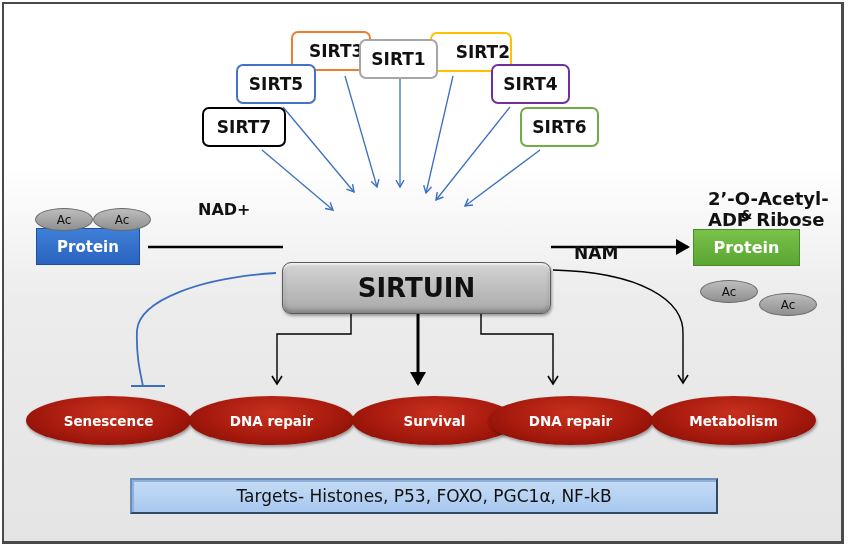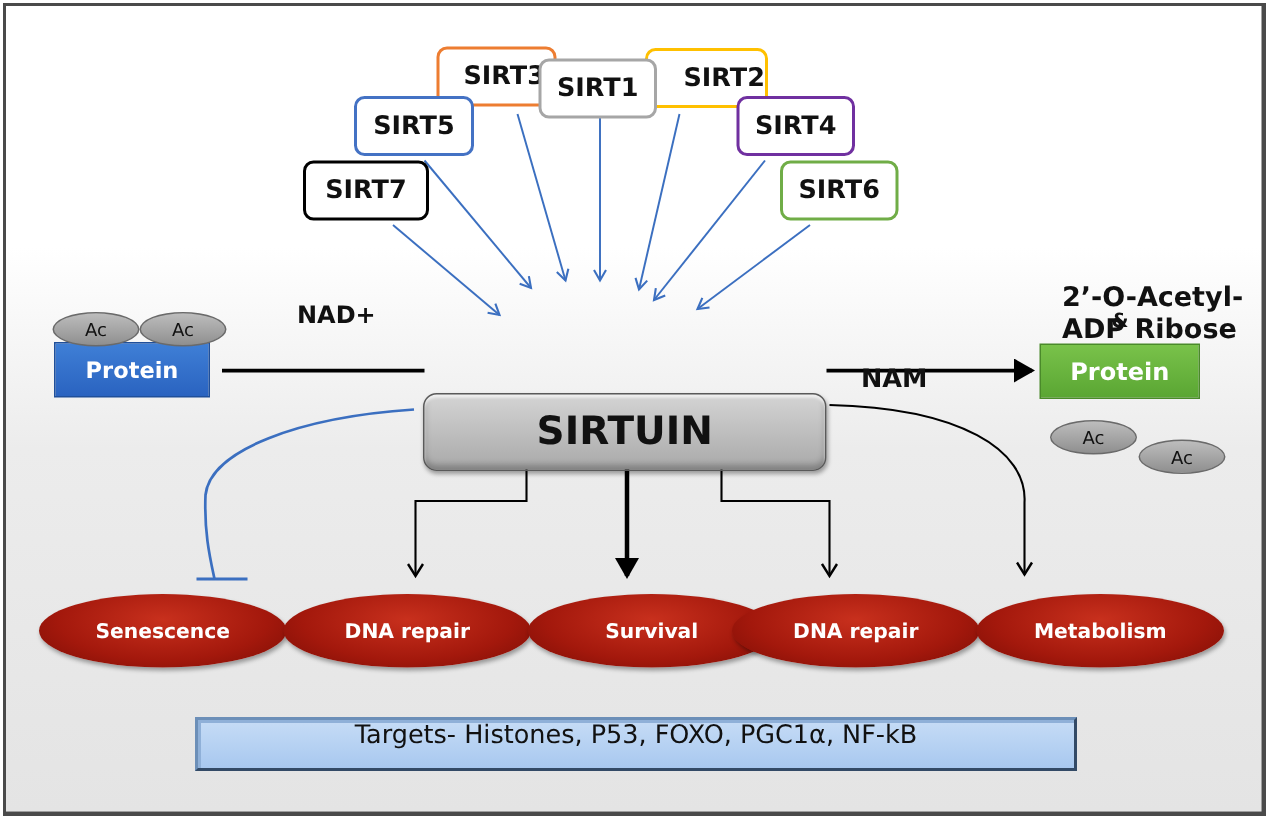--- a/index.html
+++ b/index.html
@@ -25,21 +25,21 @@
              background: linear-gradient(#d4d4d4, #a9a9a9); border: 1.5px solid #5a5a5a;
              box-shadow: inset 0 2px 2px rgba(255,255,255,0.7), inset 0 -3px 4px rgba(0,0,0,0.25), 1px 2px 3px rgba(0,0,0,0.35);
              font-weight: bold; font-size: 26px; color: #111; display: flex; align-items: center; justify-content: center; box-sizing: border-box; margin-top: 41px; }
   .oval { position: absolute; top: 396px; width: 165px; height: 49px; border-radius: 50%;
           background: radial-gradient(ellipse at 50% 35%, #c8301d 0%, #a3180c 60%, #7a0d05 100%);
           box-shadow: 1px 2px 3px rgba(0,0,0,0.35);
           color: #fff; font-weight: bold; font-size: 13.5px; display: flex; align-items: center; justify-content: center; }
   .targets { position: absolute; left: 130px; top: 478px; width: 588px; height: 36px;
              background: linear-gradient(#c6dcf6, #a8c8ef); border: 2px solid #6c8fb8;
              border-right-color: #334a66; border-bottom-color: #334a66; box-shadow: inset 2px 2px 0 #8fb0d8;
-             font-size: 17px; color: #111; display: flex; align-items: flex-start; justify-content: center; box-sizing: border-box; }
+             font-size: 17px; color: #111; display: flex; align-items: center; justify-content: center; box-sizing: border-box; }
 </style>
 </head>
 <body>
 
 <div class="frame"></div>
 
 <svg class="diag" width="850" height="549">
   <defs>
     <marker id="arrBlue" markerWidth="10" markerHeight="10" refX="8" refY="5" orient="auto" markerUnits="userSpaceOnUse">
       <path d="M1,1 L8,5 L1,9" fill="none" stroke="#3b6fc0" stroke-width="1.4"></path>

